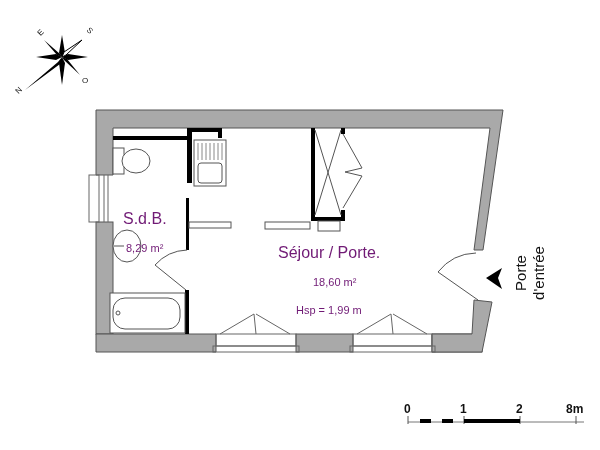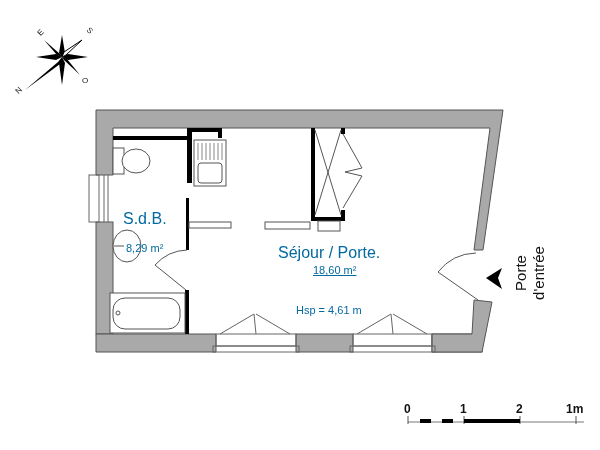--- a/index.html
+++ b/index.html
@@ -1,19 +1,19 @@
 <!DOCTYPE html>
 <html><head>
 <meta charset="utf-8">
 <style>
   html, body { margin: 0; padding: 0; background: #ffffff; }
   body { width: 600px; height: 450px; position: relative; overflow: hidden;
          font-family: "Liberation Sans", sans-serif; }
   #plan { position: absolute; left: 0; top: 0; }
-  .lbl { position: absolute; color: #0369a1; white-space: nowrap; font-family: "Liberation Sans", sans-serif; }
+  .lbl { position: absolute; color: #701a75; white-space: nowrap; font-family: "Liberation Sans", sans-serif; }
   .room-name { font-size: 16px; }
   .room-area { font-size: 11px; }
   .entry { position: absolute; transform: rotate(-90deg); transform-origin: left top;
            font-size: 15px; line-height: 18px; text-align: center; color: #111; }
   .scale-lbl { position: absolute; font-size: 12px; font-weight: bold; color: #111; }
   .compass-lbl { position: absolute; font-size: 8px; color: #111; }
 </style>
 </head>
 <body>
 
@@ -137,24 +137,24 @@
 
 <span class="compass-lbl" style="left:38px;top:28px;transform:rotate(-45deg);">E</span>
 <span class="compass-lbl" style="left:87px;top:26px;transform:rotate(45deg);">S</span>
 <span class="compass-lbl" style="left:82px;top:76px;">O</span>
 <span class="compass-lbl" style="left:16px;top:86px;transform:rotate(-45deg);">N</span>
 
 <span class="lbl room-name" style="left:123px;top:210px;">S.d.B.</span>
 <span class="lbl room-area" style="left:126px;top:242px;">8,29 m²</span>
 
 <span class="lbl room-name" style="left:278px;top:244px;">Séjour / Porte.</span>
-<span class="lbl room-area" style="left:313px;top:264px;text-decoration:underline;">18,60 m²</span>
-<span class="lbl room-area" style="left:296px;top:304px;">Hsp = 4,61 m</span>
+<span class="lbl room-area" style="left:313px;top:276px;">18,60 m²</span>
+<span class="lbl room-area" style="left:296px;top:304px;">Hsp = 1,99 m</span>
 
 <div class="entry" style="left:512px;top:318px;width:90px;">
   <div>Porte</div>
   <div>d'entrée</div>
 </div>
 
 <span class="scale-lbl" style="left:404px;top:402px;">0</span>
 <span class="scale-lbl" style="left:460px;top:402px;">1</span>
 <span class="scale-lbl" style="left:516px;top:402px;">2</span>
-<span class="scale-lbl" style="left:566px;top:402px;">1m</span>
+<span class="scale-lbl" style="left:566px;top:402px;">8m</span>
 
 </body></html>

